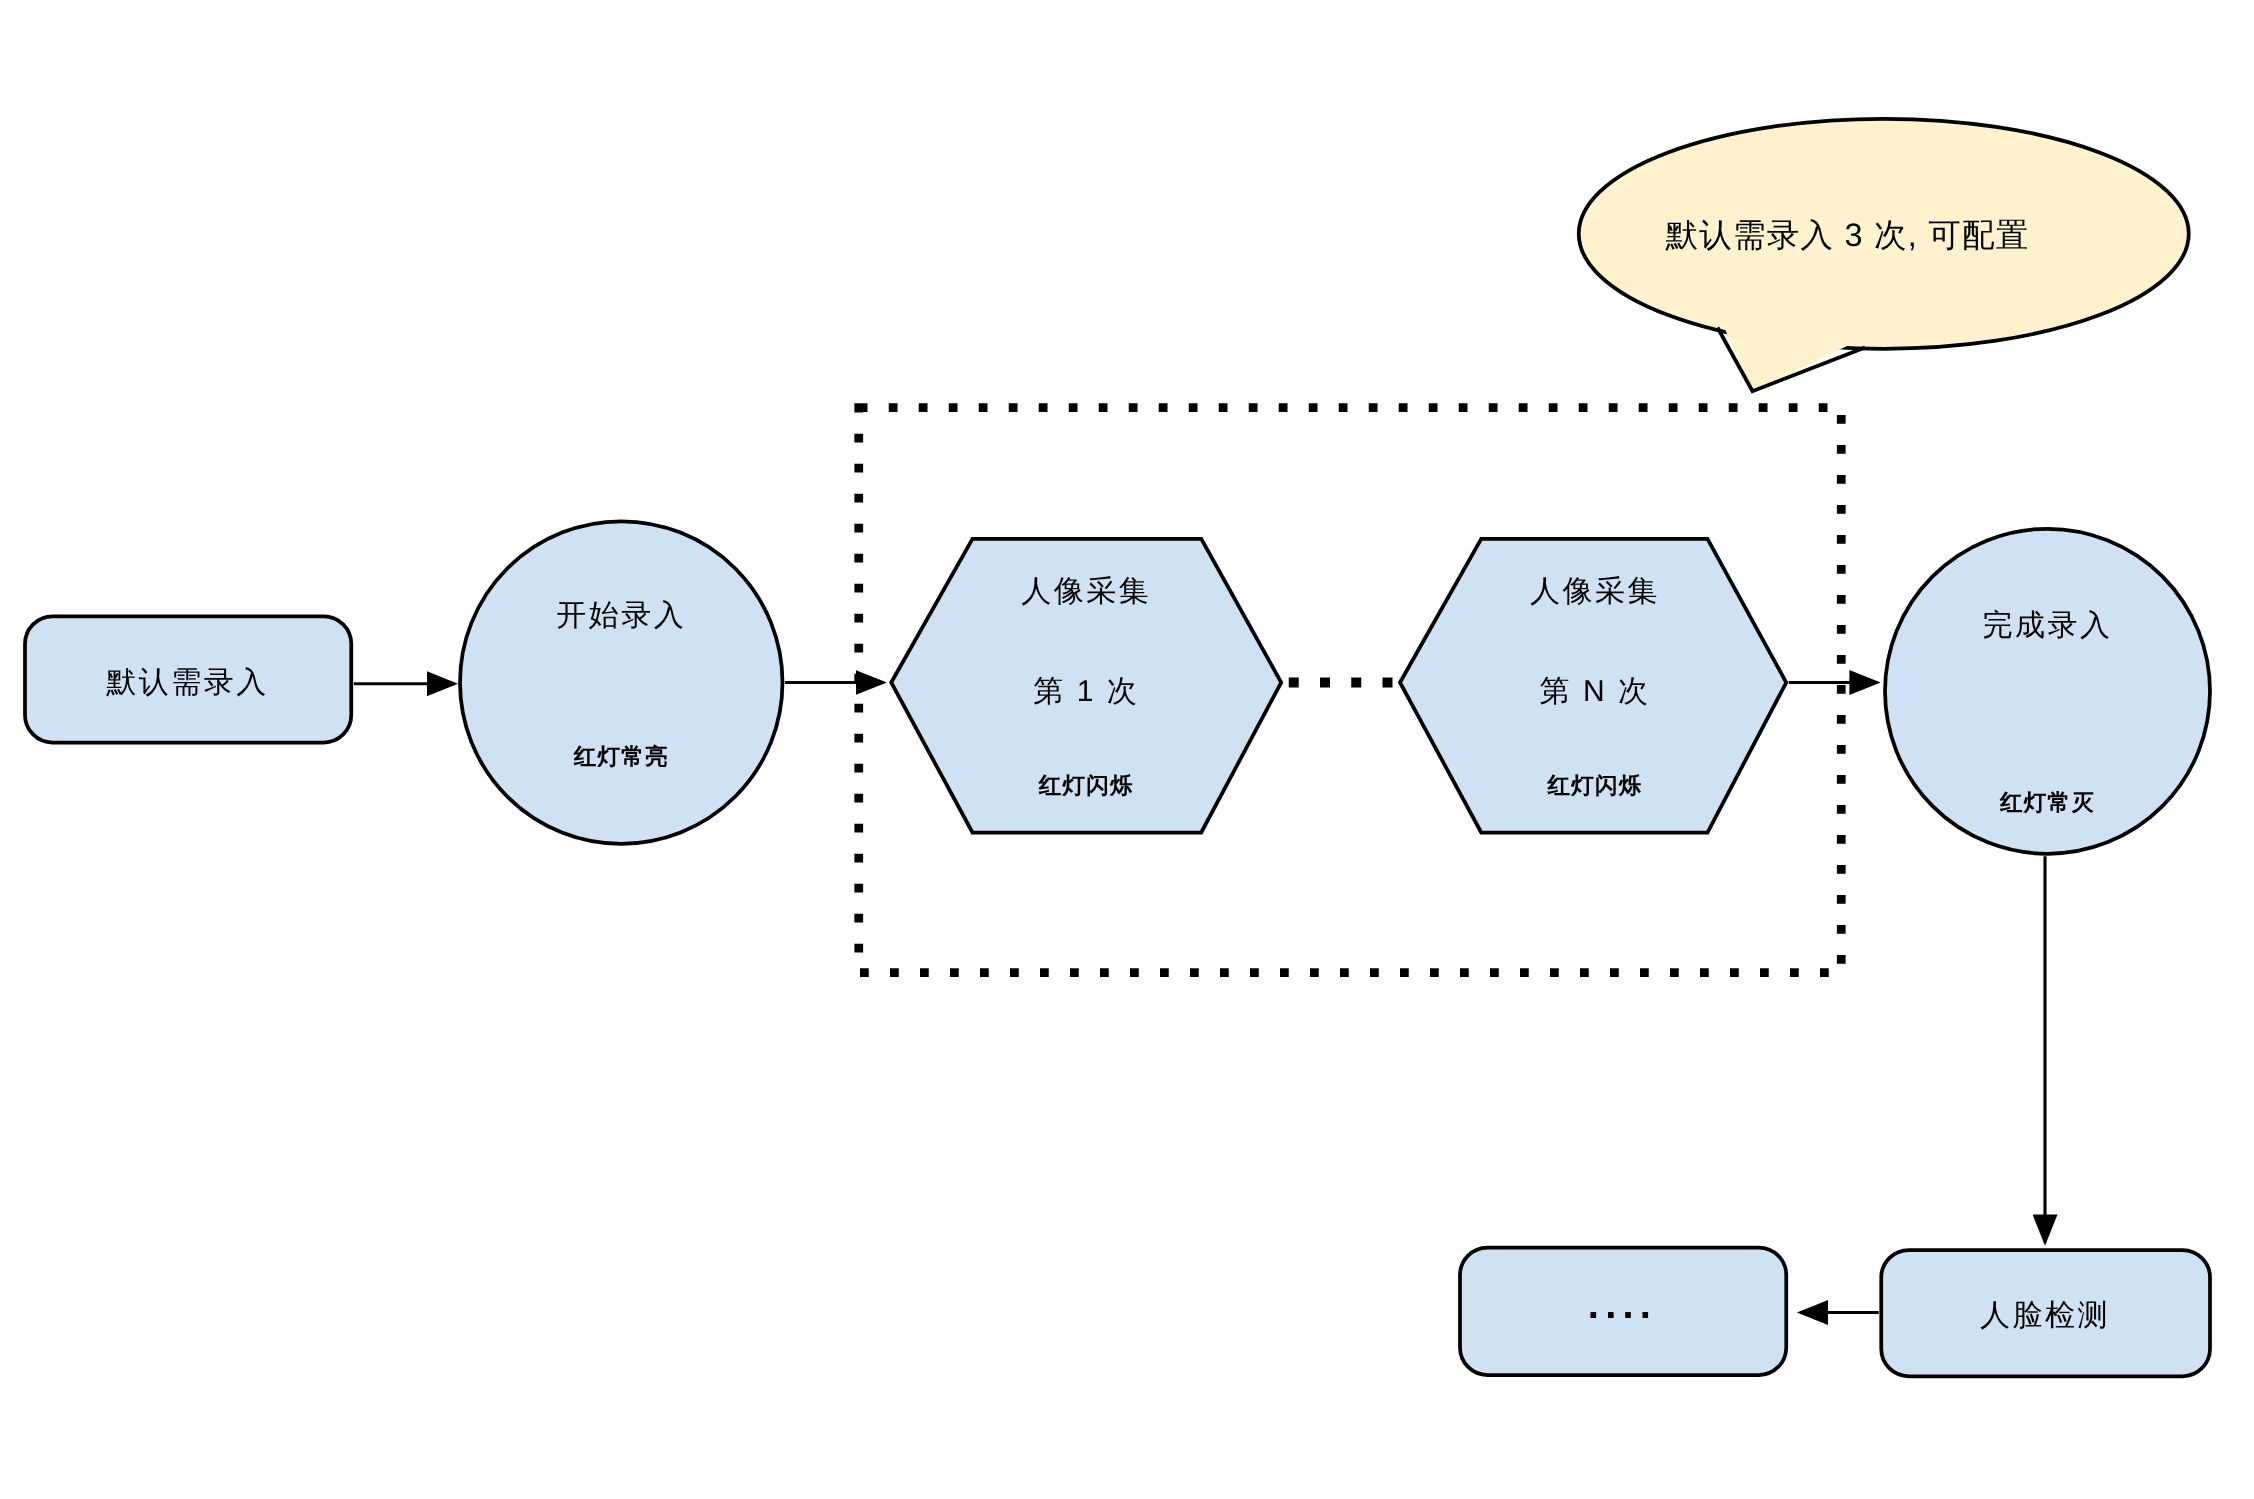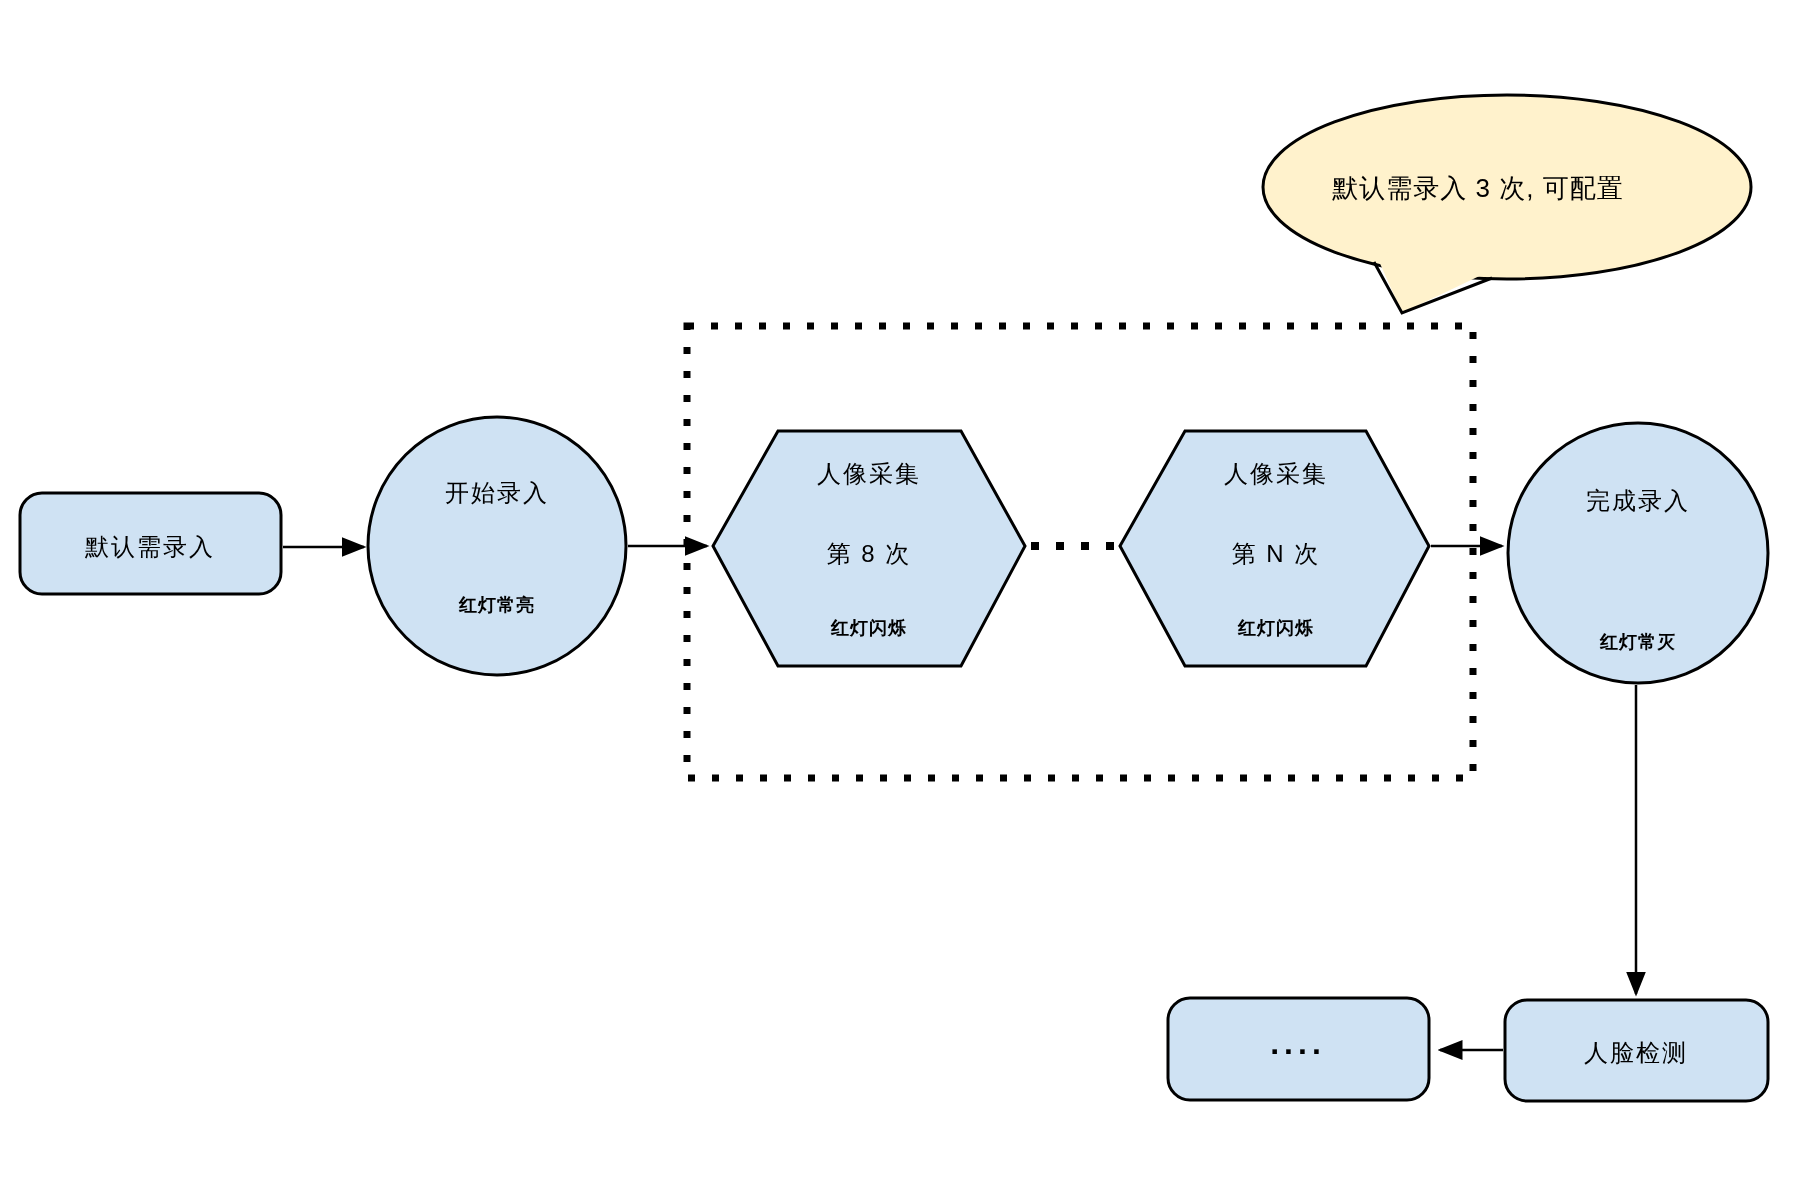--- a/index.html
+++ b/index.html
@@ -130,21 +130,21 @@
   </svg>
 
   <div class="label label-callout" style="left:1478px; top:188px;">默认需录入 3 次, 可配置</div>
 
   <div class="label label-main" style="left:150px; top:547px;">默认需录入</div>
 
   <div class="label label-main" style="left:497px; top:493px;">开始录入</div>
   <div class="label label-sub" style="left:497px; top:606px;">红灯常亮</div>
 
   <div class="label label-main" style="left:869px; top:474px;">人像采集</div>
-  <div class="label label-main" style="left:869px; top:554px;">第 8 次</div>
+  <div class="label label-main" style="left:869px; top:554px;">第 1 次</div>
   <div class="label label-sub" style="left:869px; top:629px;">红灯闪烁</div>
 
   <div class="label label-main" style="left:1276px; top:474px;">人像采集</div>
   <div class="label label-main" style="left:1276px; top:554px;text-align:center;">第 N 次</div>
   <div class="label label-sub" style="left:1276px; top:629px;">红灯闪烁</div>
 
   <div class="label label-main" style="left:1638px; top:501px;text-align:center;">完成录入</div>
   <div class="label label-sub" style="left:1638px; top:616px;margin-top:27px;">红灯常灭</div>
 
   <div class="label label-dots" style="left:1298px; top:1044px;">....</div>

